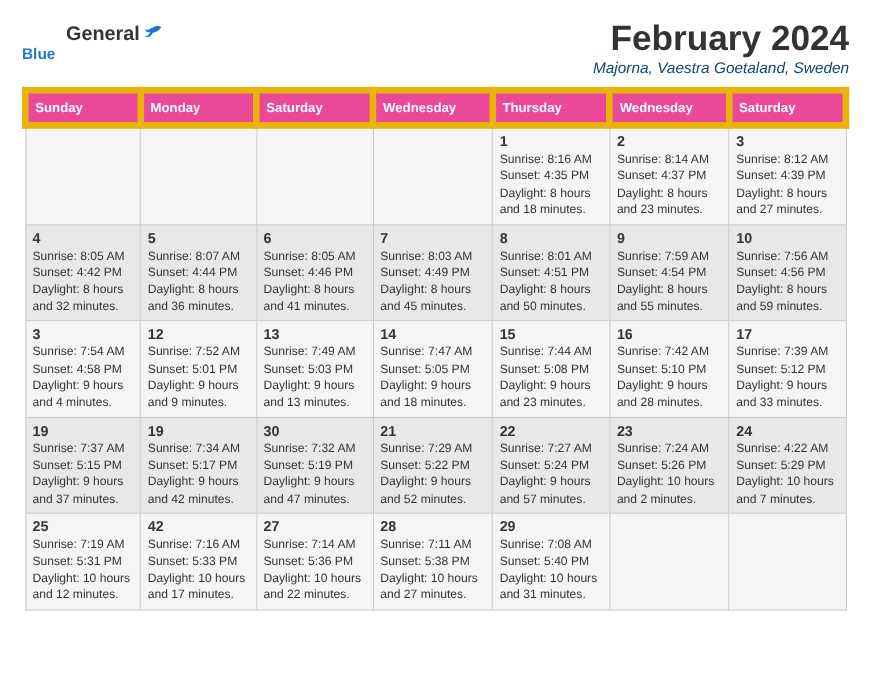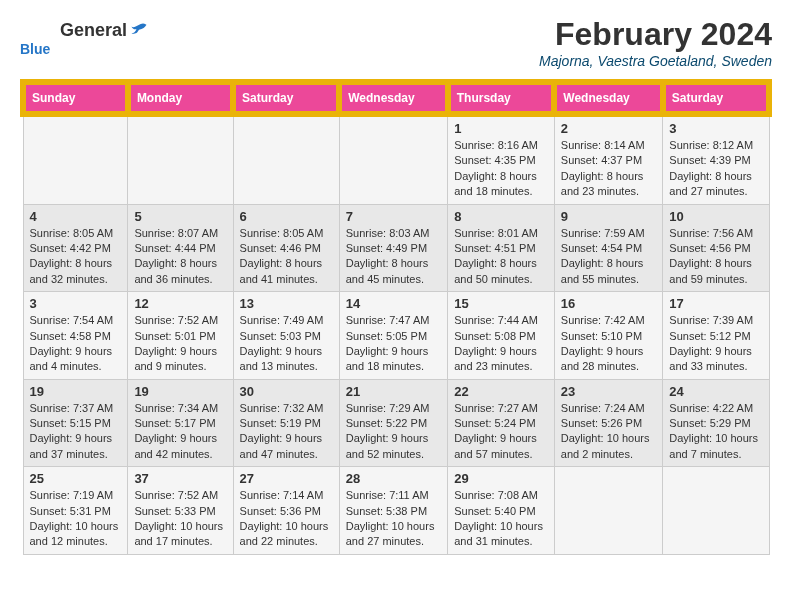--- a/index.html
+++ b/index.html
@@ -288,22 +288,22 @@
         </td>
       </tr>
       <tr>
         <td>
           <span class="day-number">25</span>
           <div class="day-detail">Sunrise: 7:19 AM
 Sunset: 5:31 PM
 Daylight: 10 hours and 12 minutes.</div>
         </td>
         <td>
-          <span class="day-number">37</span>
-          <div class="day-detail">Sunrise: 7:52 AM
+          <span class="day-number">42</span>
+          <div class="day-detail">Sunrise: 7:16 AM
 Sunset: 5:33 PM
 Daylight: 10 hours and 17 minutes.</div>
         </td>
         <td>
           <span class="day-number">27</span>
           <div class="day-detail">Sunrise: 7:14 AM
 Sunset: 5:36 PM
 Daylight: 10 hours and 22 minutes.</div>
         </td>
         <td>

